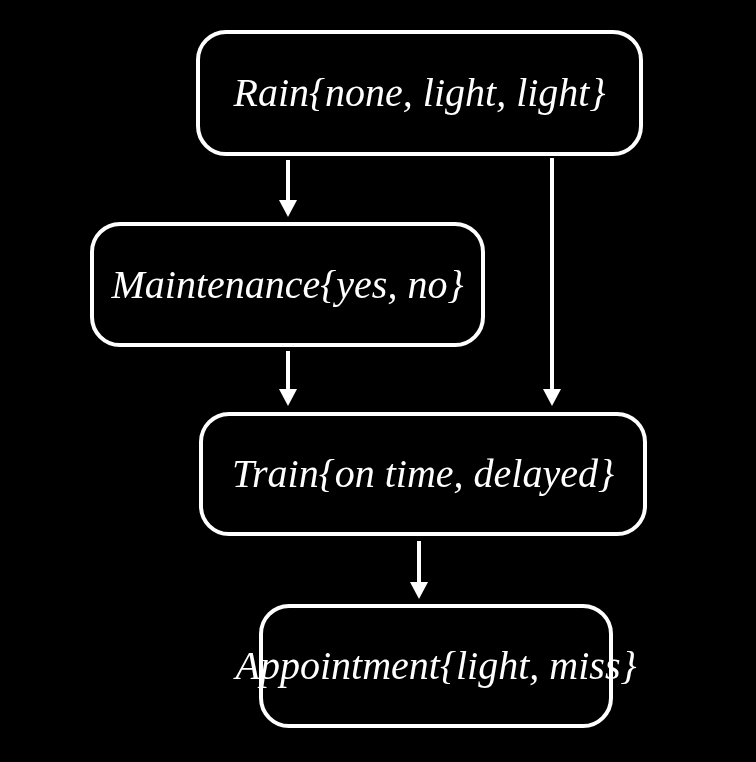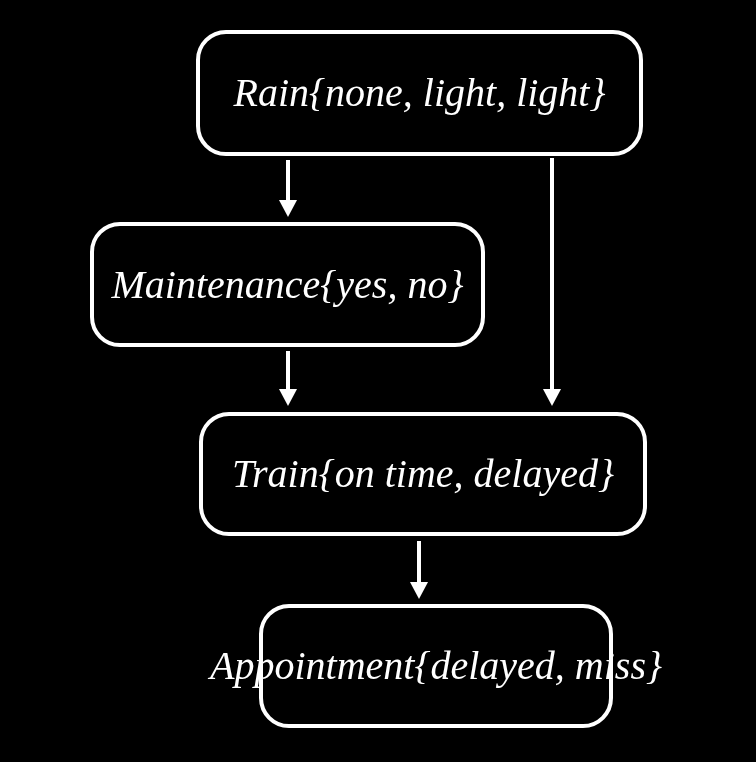--- a/index.html
+++ b/index.html
@@ -83,21 +83,21 @@
     <span>{yes, no}</span>
   </div>
 
   <div class="node node-train">
     <span>Train</span>
     <span>{on time, delayed}</span>
   </div>
 
   <div class="node node-appointment">
     <span>Appointment</span>
-    <span>{delayed, miss}</span>
+    <span>{light, miss}</span>
   </div>
 
   <div class="arrow arrow-rain-maintenance">
     <div class="shaft"></div>
     <div class="head"></div>
   </div>
 
   <div class="arrow arrow-rain-train">
     <div class="shaft"></div>
     <div class="head"></div>

